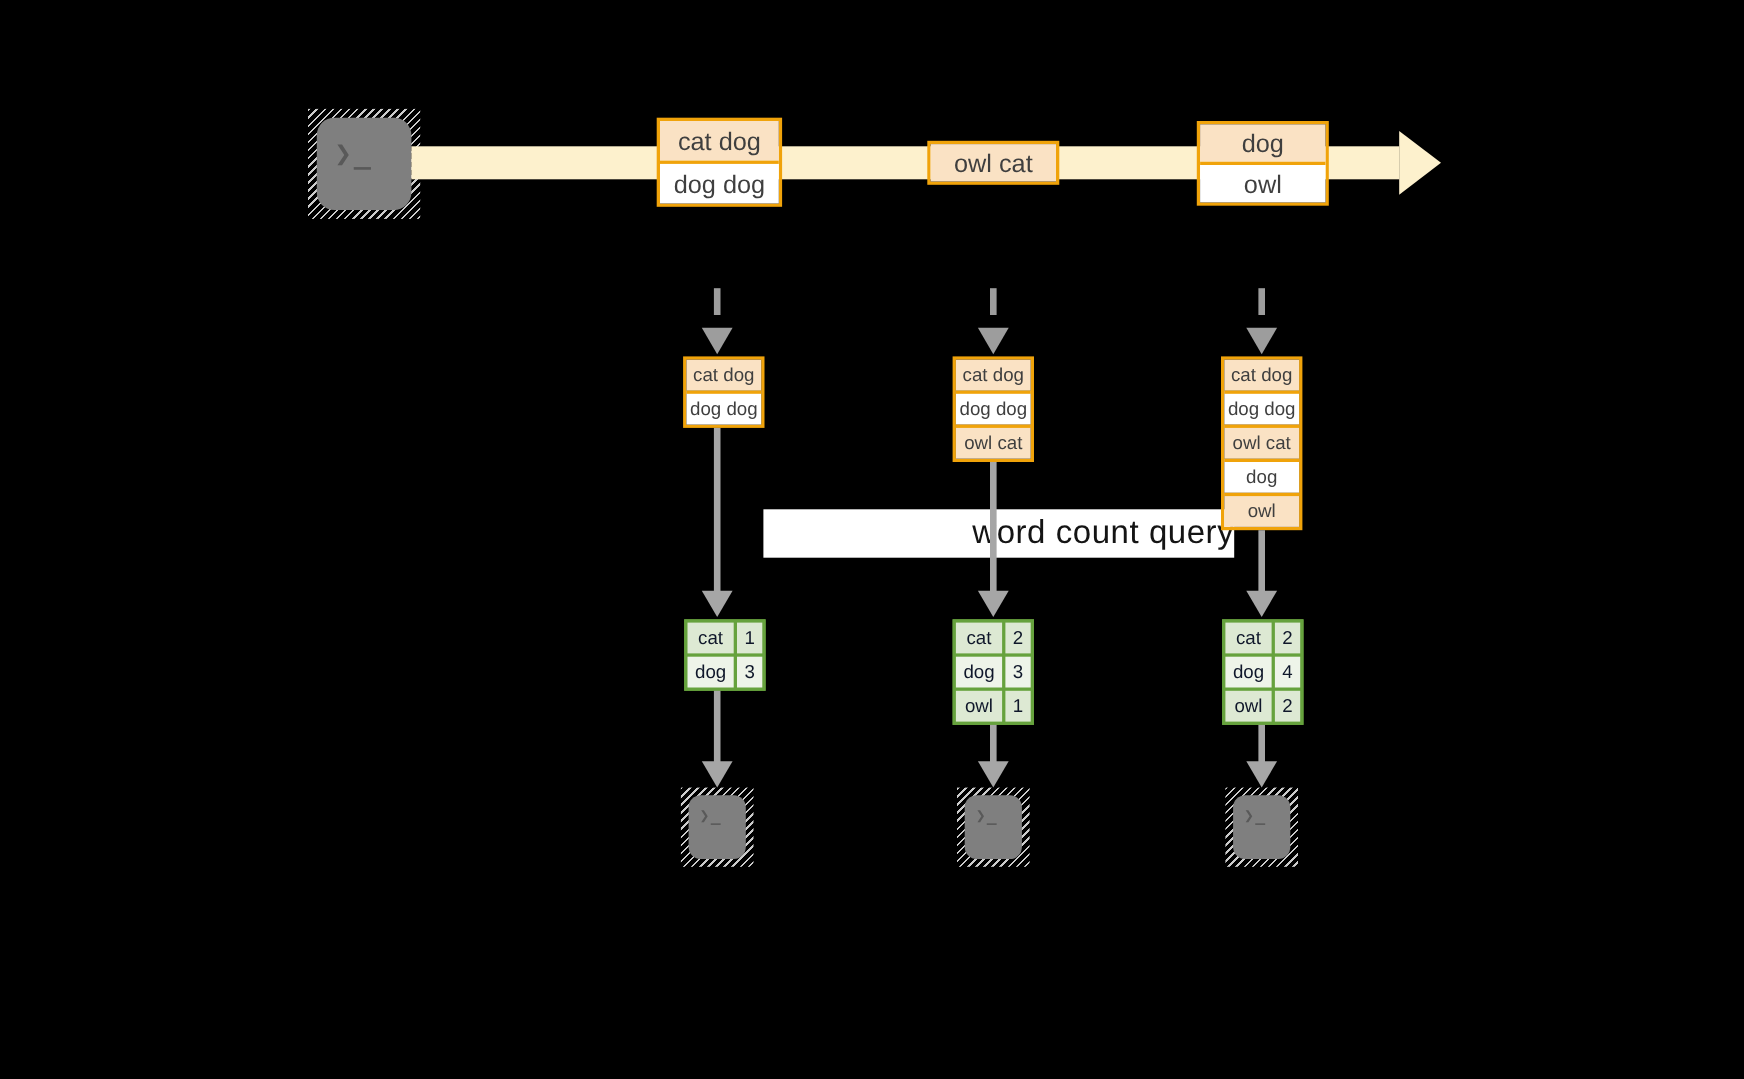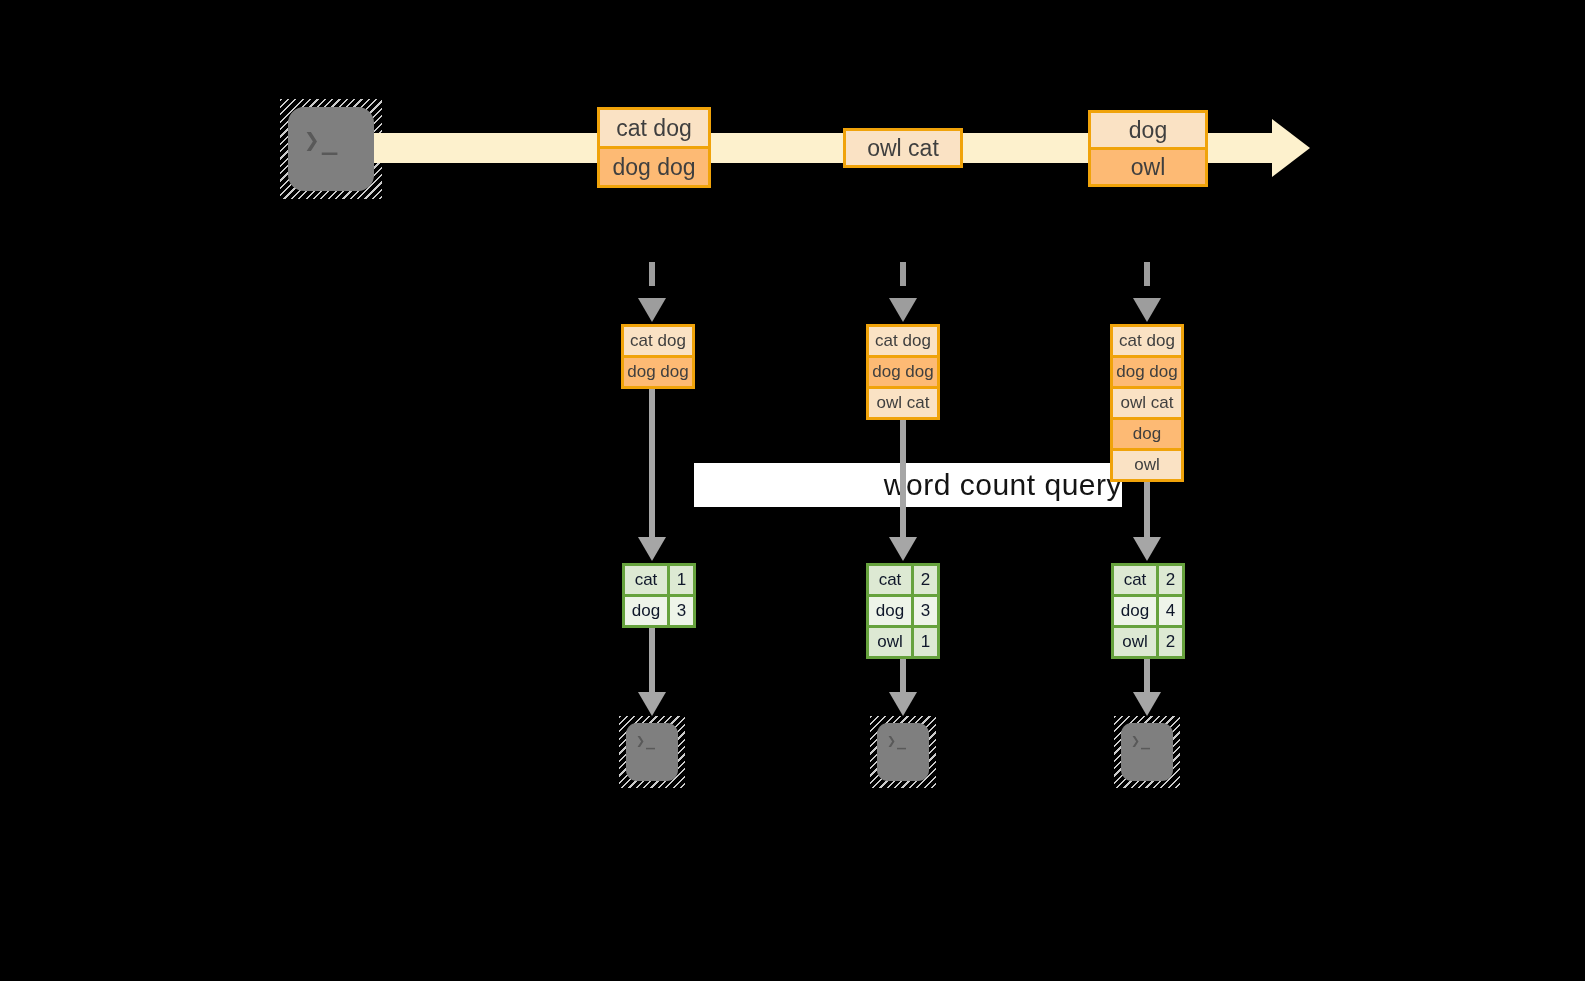--- a/index.html
+++ b/index.html
@@ -36,21 +36,21 @@
   }
   .event-row{
     display:flex;align-items:center;justify-content:center;
     color:#3f3f3f;
   }
   .event-row + .event-row{border-top:3px solid #f0a30a;}
   .big .event-row{height:36px;font-size:23px;}
   .mid .event-row{height:34px;font-size:23px;}
   .stack .event-row{height:28px;font-size:17px;}
   .peach{background:#fae2c4;}
-  .cream{background:#fdba74;}
+  .cream{background:#ffffff;}
   
   .arrow-line{position:absolute;width:6px;background:#a6a6a6;z-index:3;}
   .arrow-dash{
     position:absolute;width:6px;z-index:3;
     background:repeating-linear-gradient(#9d9d9d 0 24px, transparent 24px 40px);
   }
   .arrow-head{
     position:absolute;width:0;height:0;z-index:3;
     border-left:14px solid transparent;border-right:14px solid transparent;
     border-top:24px solid #a6a6a6;

